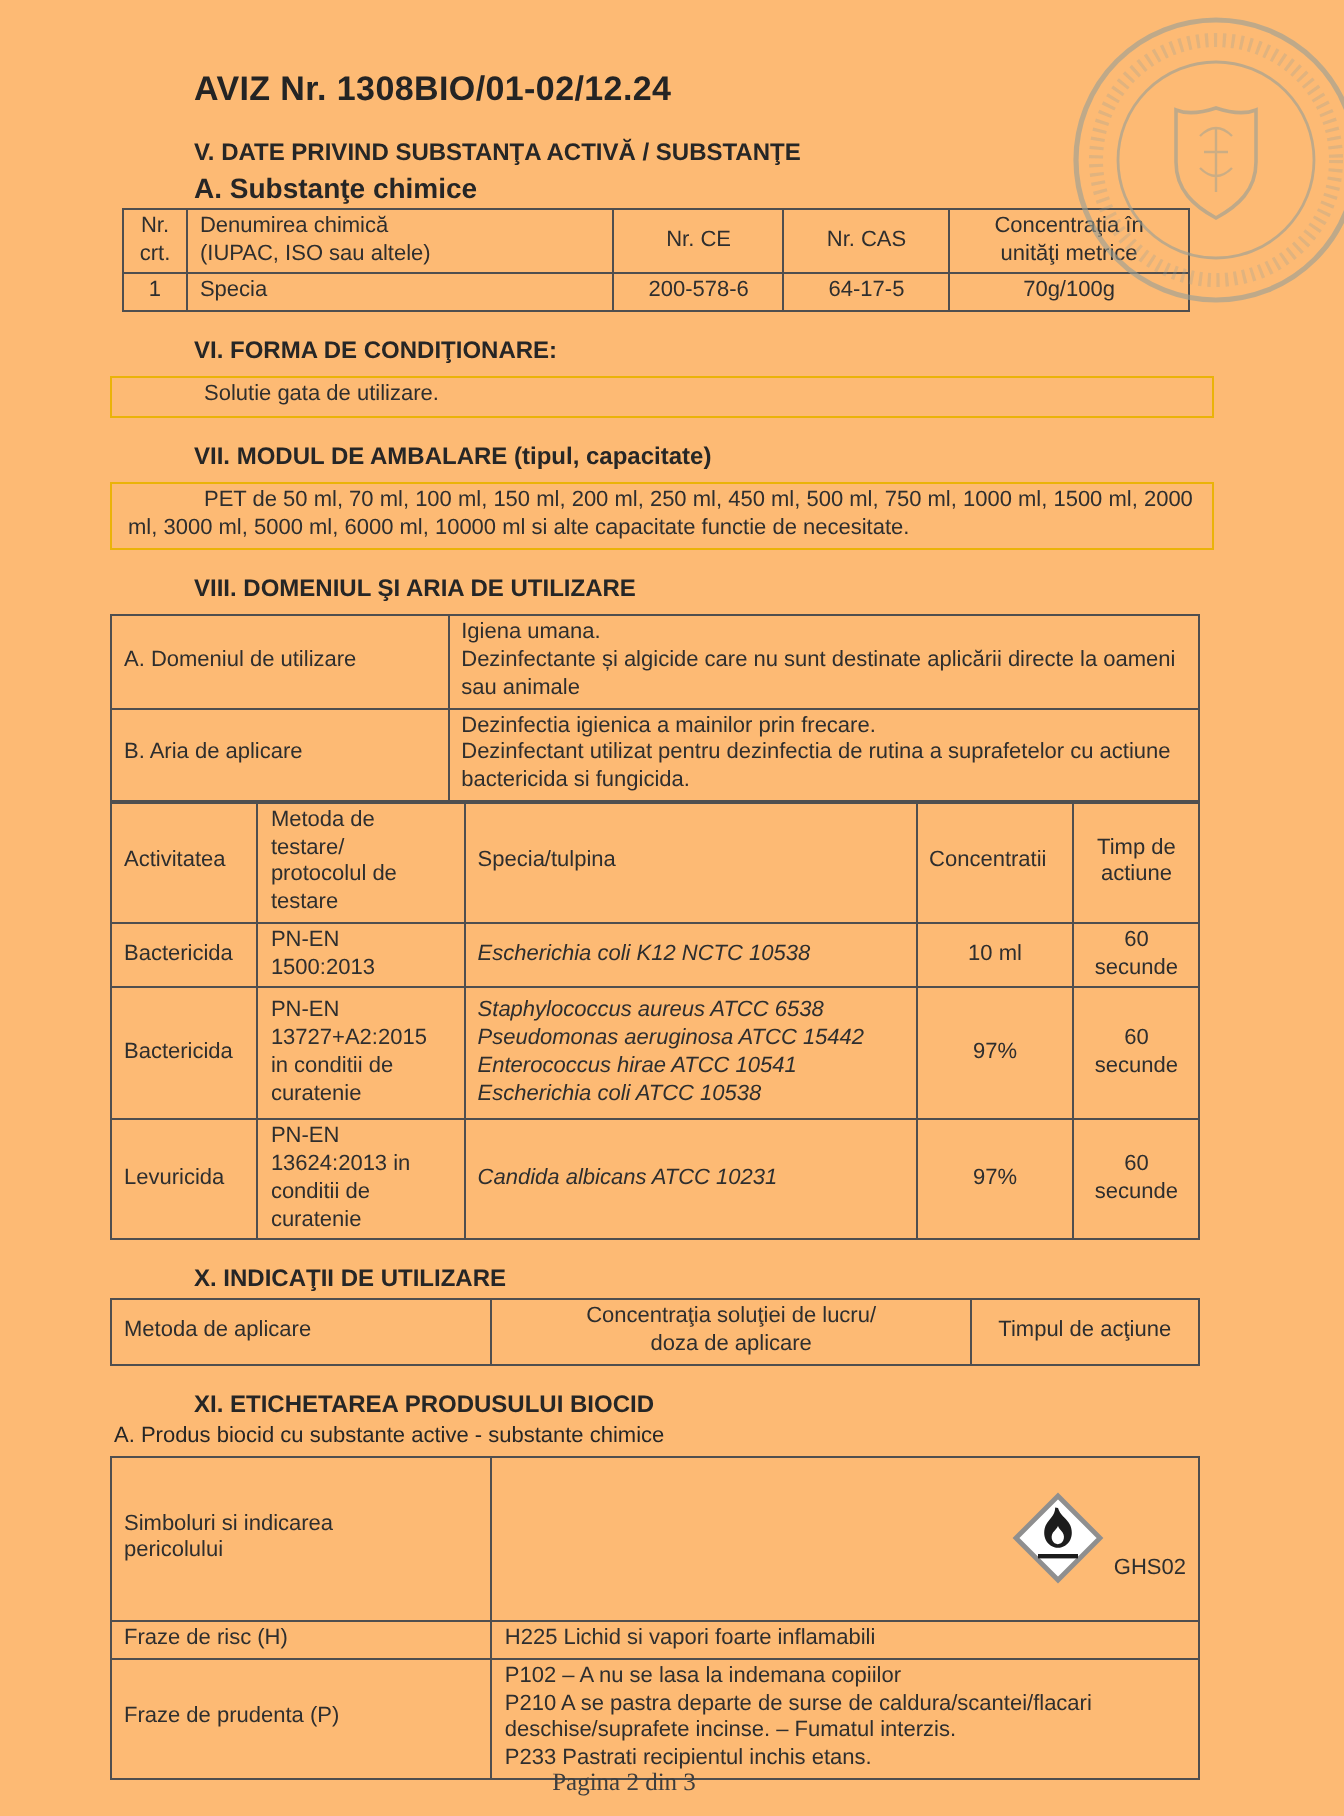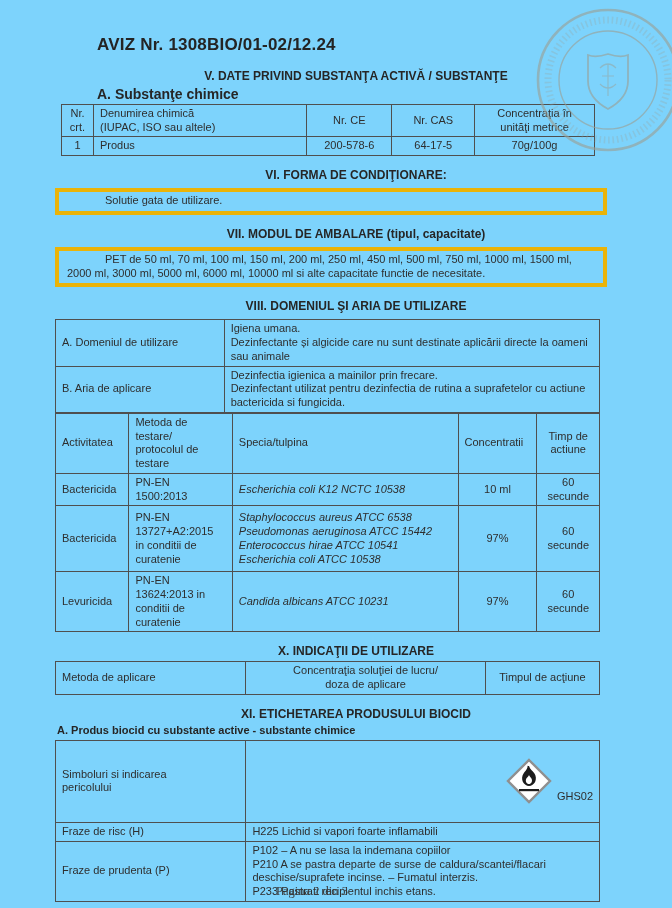--- a/index.html
+++ b/index.html
@@ -1,55 +1,55 @@
 <!DOCTYPE html>
 <html><head>
 <meta charset="utf-8">
 <style>
   * { margin:0; padding:0; box-sizing:border-box; }
   html,body { background:#e8e8e8; }
   .page {
     position:relative;
     width:672px; height:908px;
     margin:0 auto;
-    background:#7dd3fc;
+    background:#fdba74;
     color:#2e2e2e;
     font-family:"Liberation Sans", sans-serif;
     font-size:11px;
     line-height:1.25;
     overflow:hidden;
   }
   .content { position:absolute; top:34px; left:55px; width:560px; }
   .doc-title {
     font-size:17px; font-weight:bold; color:#242424;
     margin-left:42px; margin-bottom:14px; letter-spacing:.2px;
   }
   .sec-heading {
     font-size:12px; font-weight:bold; color:#262626;
-    margin-left:42px; margin-top:12px; margin-bottom:2px;text-align:center;
+    margin-left:42px; margin-top:12px; margin-bottom:2px;
   }
   .sec-subheading { font-size:14px; font-weight:bold; color:#262626; margin-left:42px; }
-  .sec-subheading.noindent { margin-left:2px; font-weight:bold; font-size:11px; margin-bottom:2px; }
+  .sec-subheading.noindent { margin-left:2px; font-weight:normal; font-size:11px; margin-bottom:2px; }
   table { border-collapse:collapse; table-layout:fixed; }
   td, th {
     border:1px solid #4f4f4f;
     padding:2px 6px;
     font-weight:normal;
     text-align:left;
     vertical-align:middle;
     white-space:pre-line;
     font-size:11px;
     color:#2e2e2e;
   }
   .t-sub { width:534px; margin-left:6px;padding-left:44px; }
   .t-full { width:545px; }
   .ctr { text-align:center; }
   .italic { font-style:italic; }
   .boxed {
-    border:4px solid #eab308; width:552px;
+    border:1px solid #eab308; width:552px;
     padding:2px 8px 3px 8px; text-indent:38px;
   }
   .spacer-xs { height:3px; }
   .eff-pad td { padding-top:5px; padding-bottom:5px; }
   .footer {
     position:absolute; left:0; width:624px; top:884px;
     text-align:center; font-family:"Liberation Serif", serif;
     font-size:12.5px; color:#3d3d3d;
   }
   .stamp { position:absolute; top:4px; right:-16px; z-index:5; pointer-events:none; opacity:.62; }
@@ -92,21 +92,21 @@
 crt.</th>
         <th>Denumirea chimică
 (IUPAC, ISO sau altele)</th>
         <th class="ctr">Nr. CE</th>
         <th class="ctr">Nr. CAS</th>
         <th class="ctr">Concentraţia în
 unităţi metrice</th>
       </tr>
       <tr>
         <td class="ctr">1</td>
-        <td>Produs</td>
+        <td>Specia</td>
         <td class="ctr">200-578-6</td>
         <td class="ctr">64-17-5</td>
         <td class="ctr">70g/100g</td>
       </tr>
     </tbody>
       </table>
 
     <div class="sec-heading">VI. FORMA DE CONDIŢIONARE:</div>
     <div class="spacer-xs"></div>
     <div class="boxed">Solutie gata de utilizare.</div>

